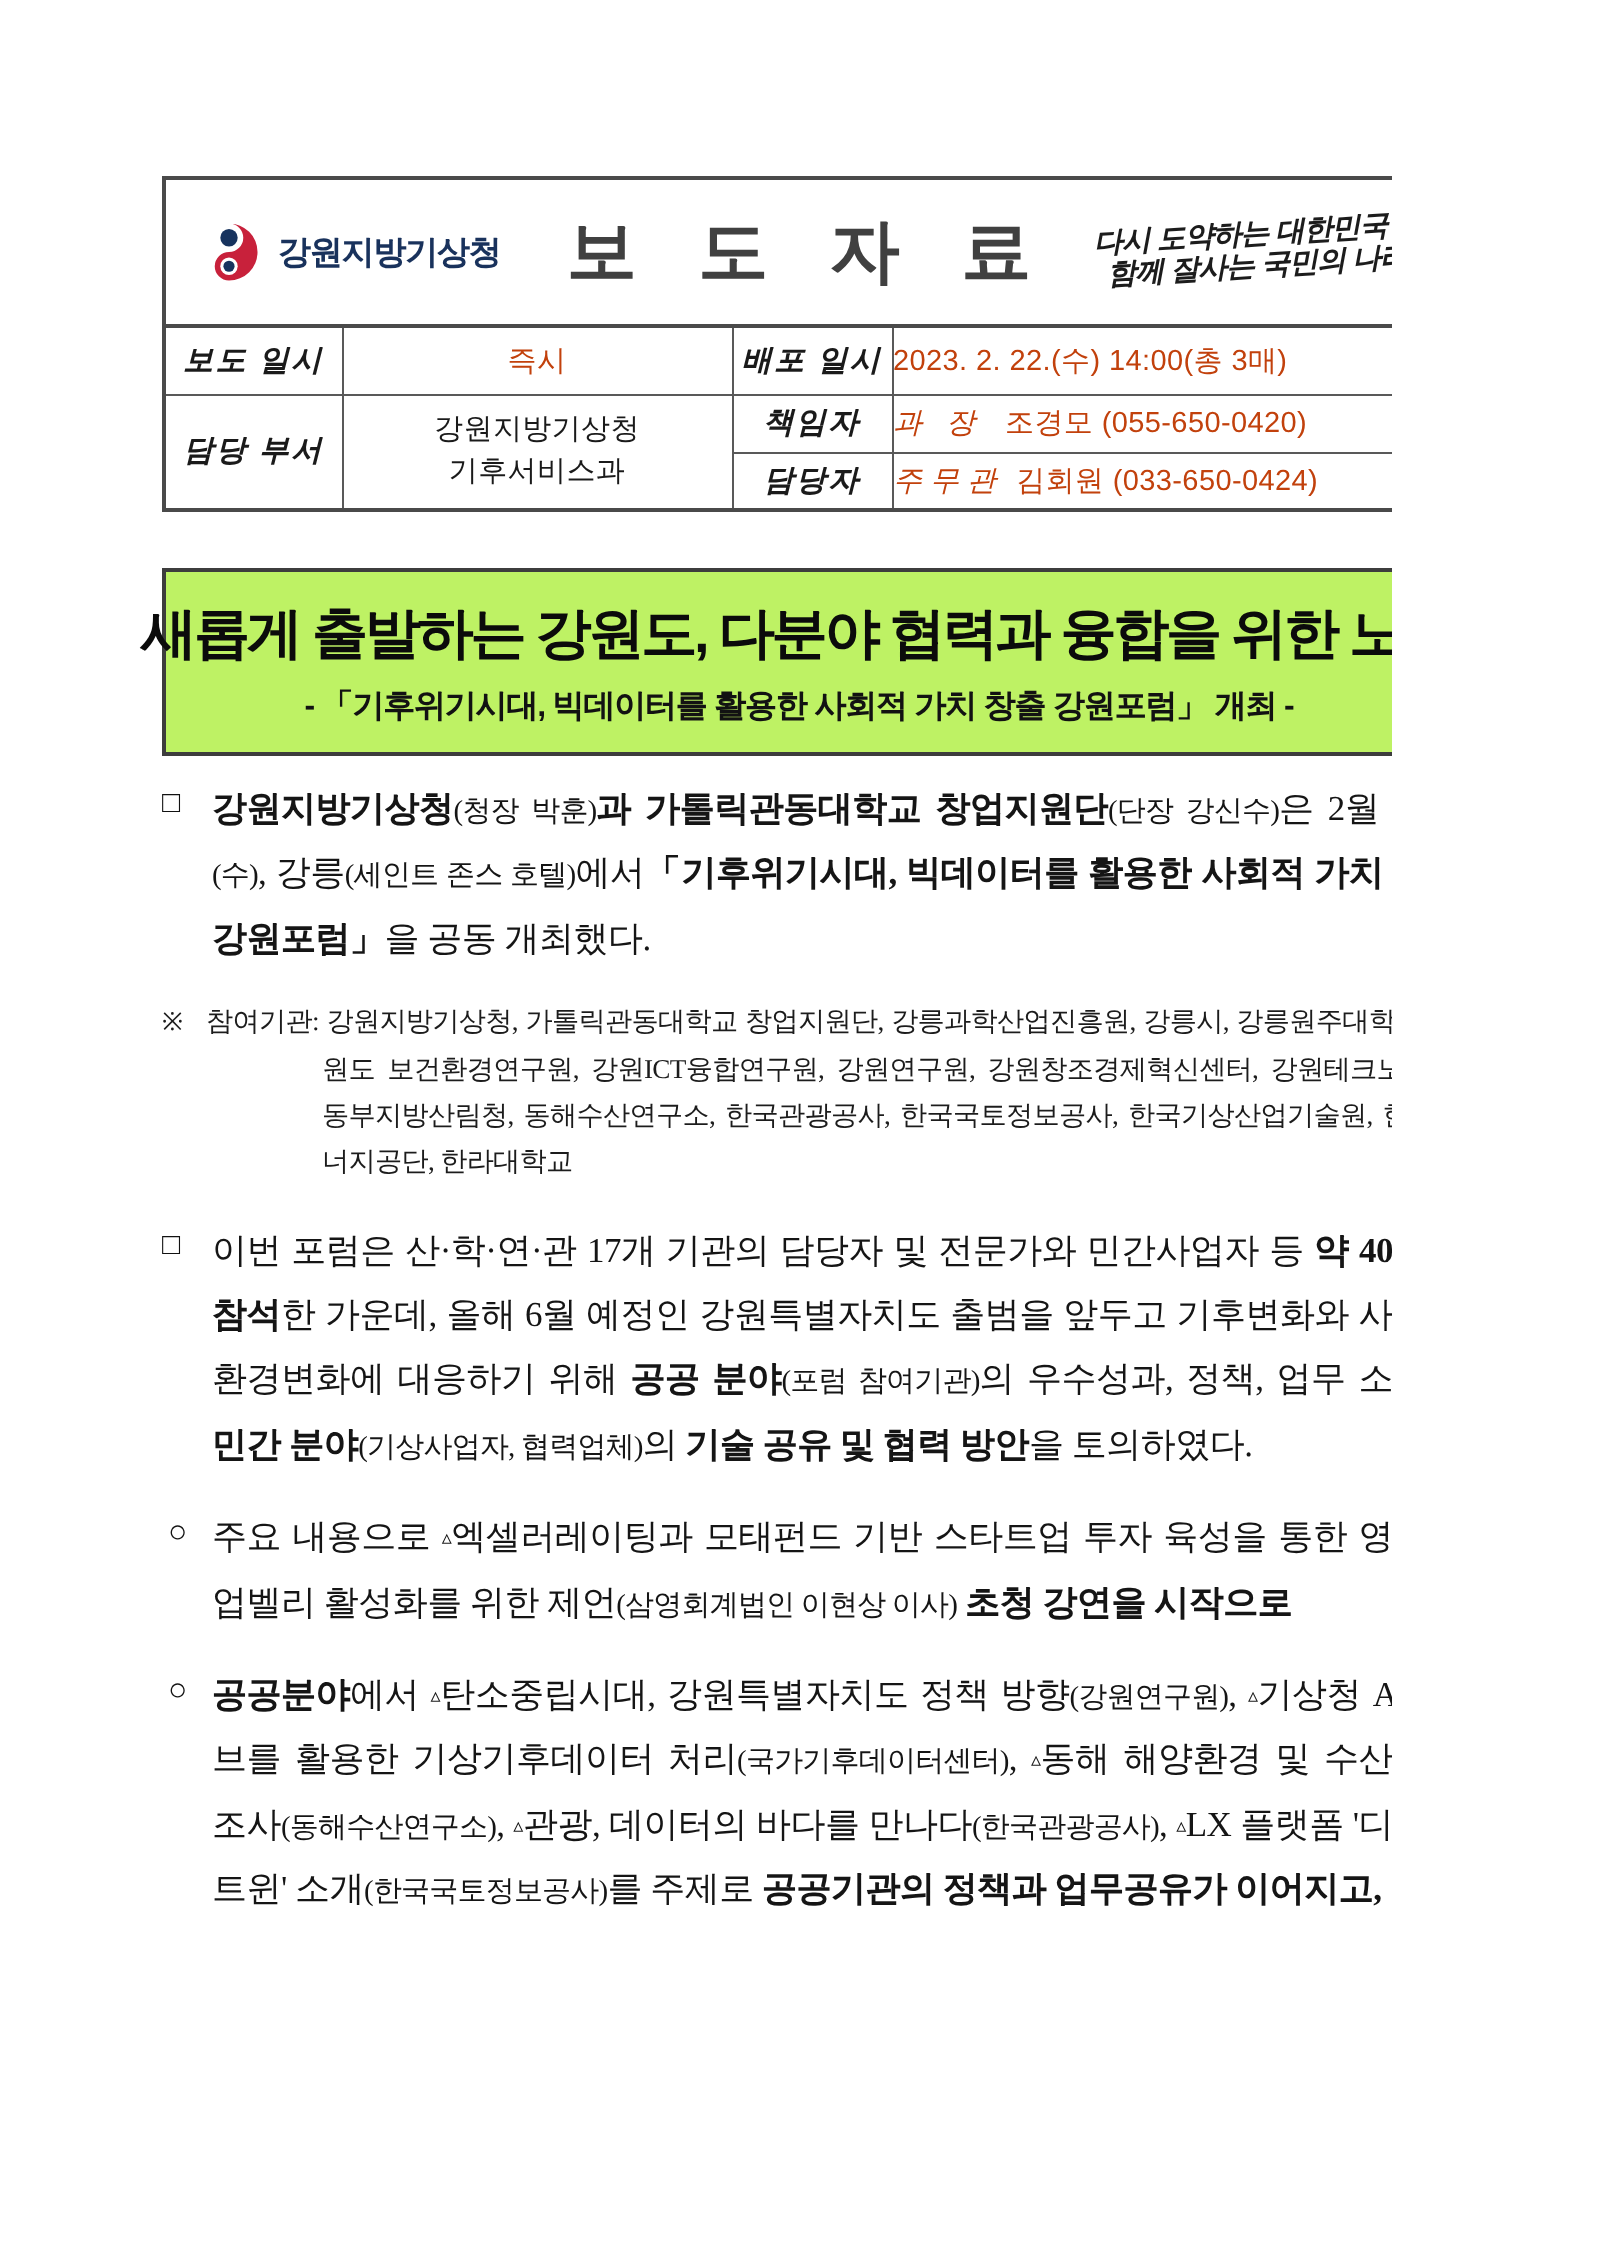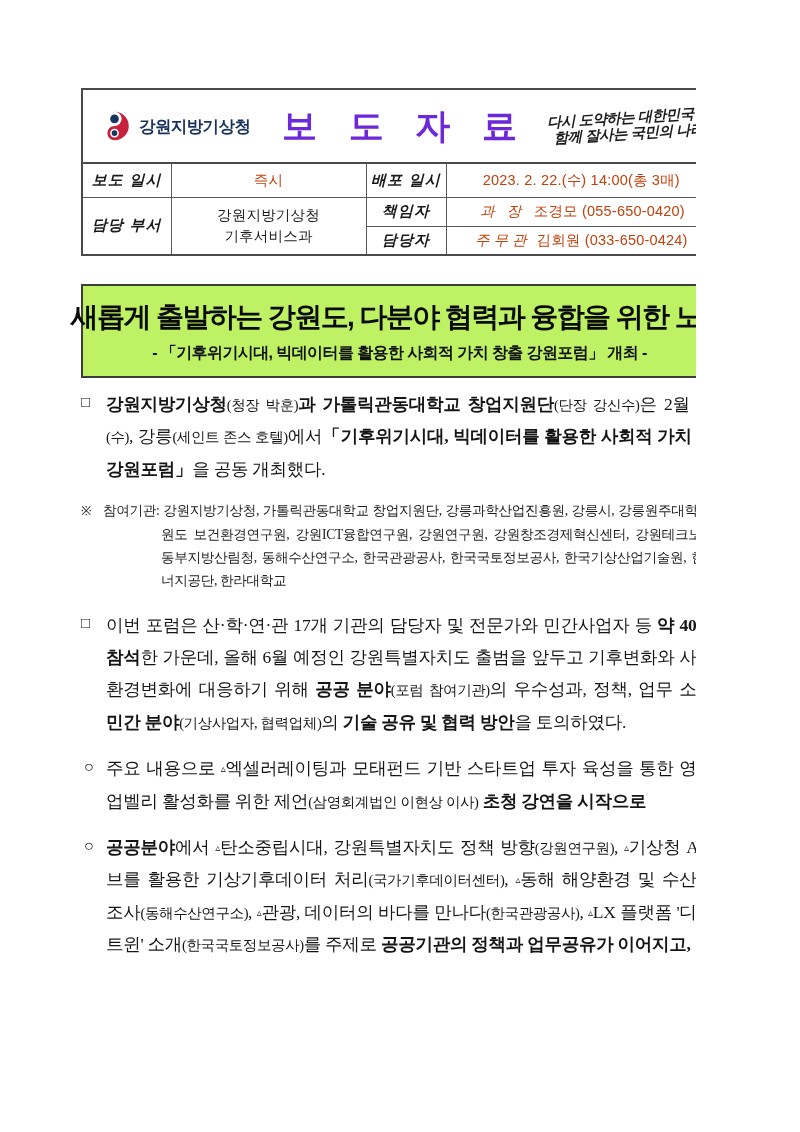--- a/index.html
+++ b/index.html
@@ -64,24 +64,24 @@
     color: #19325c;
     letter-spacing: -0.6px;
     white-space: nowrap;
   }
 
   .doc-title {
     position: absolute;
     left: 50%;
     top: 50%;
     transform: translate(-50%, -50%);
-    font-family: Liberation Sans, sans-serif;
+    font-family: Liberation Serif, serif;
     font-size: 35px;
     font-weight: 700;
-    color: #6d28d9;
+    color: #404040;
     letter-spacing: 11px;
     white-space: nowrap;
     text-indent: 11px;
   }
 
   .slogan {
     position: absolute;
     right: 12px;
     top: 50%;
     transform: translateY(-50%) rotate(-3.5deg);
@@ -109,21 +109,21 @@
     font-style: italic;
   }
   .val {
     font-family: "Liberation Sans", sans-serif;
     font-size: 14.5px;
     color: #c2410c;
     letter-spacing: 0.2px;
     white-space: nowrap;
   }
   .val-c { text-align: center; }
-  .val-l { padding-left: 14px; text-align: center; }
+  .val-l { padding-left: 14px; }
   .r1 td { height: 34px; }
   .r2 td, .r3 td { height: 29px; }
   .dept-cell {
     text-align: center;
     font-family: "Liberation Sans", sans-serif;
     font-size: 14.5px;
     color: #1a1a1a;
     line-height: 1.45;
     letter-spacing: 0.2px;
   }

